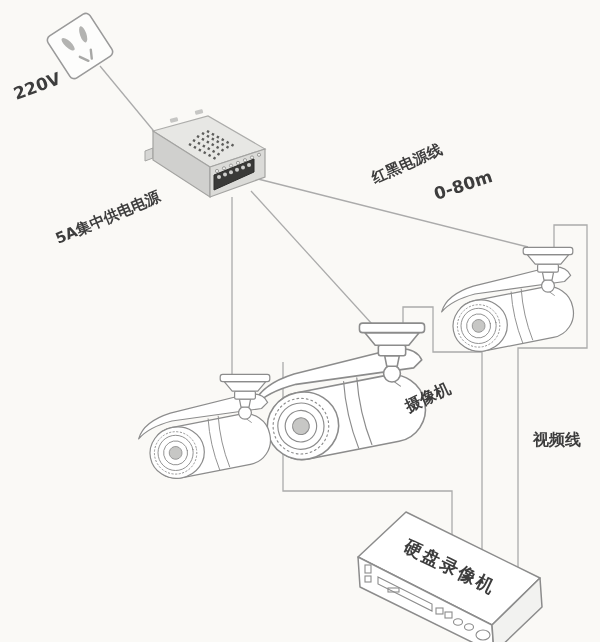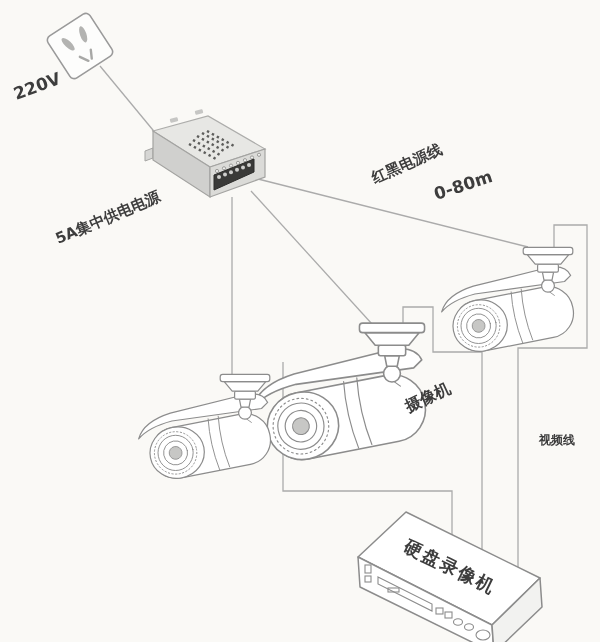--- a/index.html
+++ b/index.html
@@ -17,21 +17,21 @@
   .devthin{stroke:var(--device);stroke-width:1.1;fill:none;stroke-linecap:round;}
 
   
   .lbl{position:absolute;z-index:2;color:var(--ink);font-weight:600;white-space:nowrap;
        transform:translate(-50%,-50%) rotate(var(--rot,0deg));}
   #lbl-voltage      {left:37px;  top:86px;  font-size:17px; --rot:-20deg;}
   #lbl-power-supply {left:108px; top:218px; font-size:15px; --rot:-23deg;}
   #lbl-power-cable  {left:407px; top:164px; font-size:15px; --rot:-24deg;}
   #lbl-cable-range  {left:463px; top:185px; font-size:17px; --rot:-18deg;}
   #lbl-camera       {left:428px; top:398px; font-size:16px; --rot:-25deg;}
-  #lbl-video-cable  {left:557px; top:440px; font-size:12px; --rot:0deg;}
+  #lbl-video-cable  {left:557px; top:440px; font-size:16px; --rot:0deg;}
   #lbl-dvr          {left:450px; top:567px; font-size:18px; --rot:26deg; letter-spacing:2px;}
 </style>
 </head>
 <body>
 
 <div class="stage">
 
   <svg width="600" height="642" viewBox="0 0 600 642">
     <defs>
 

